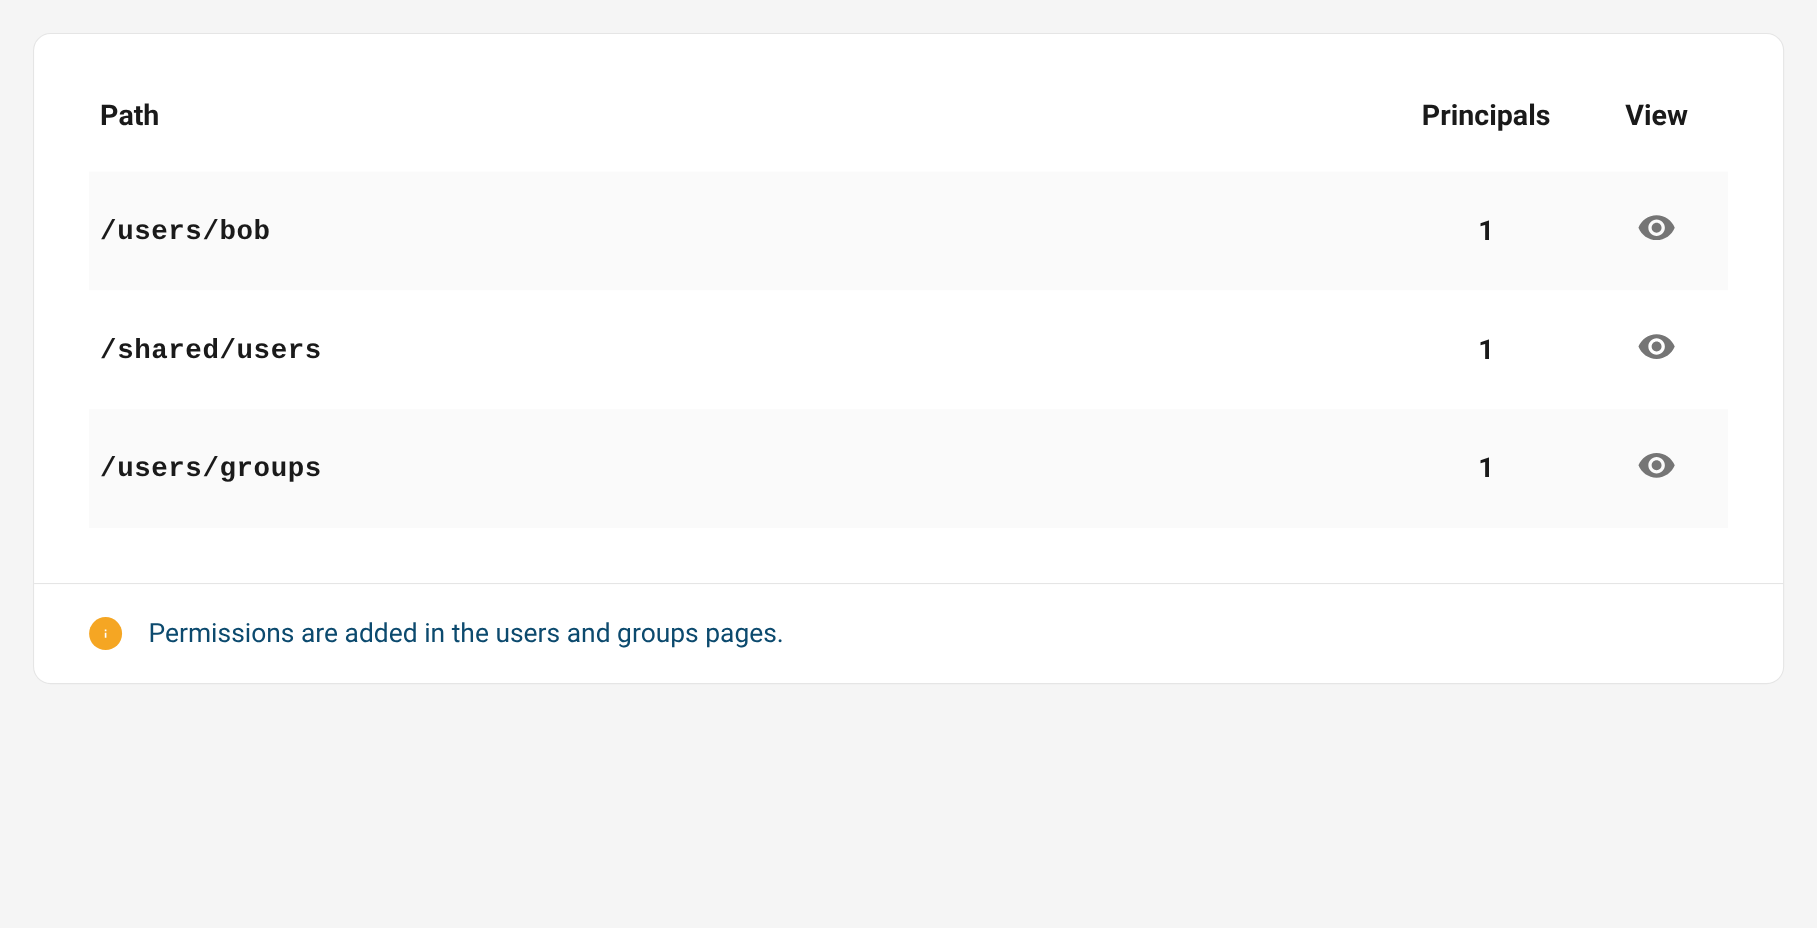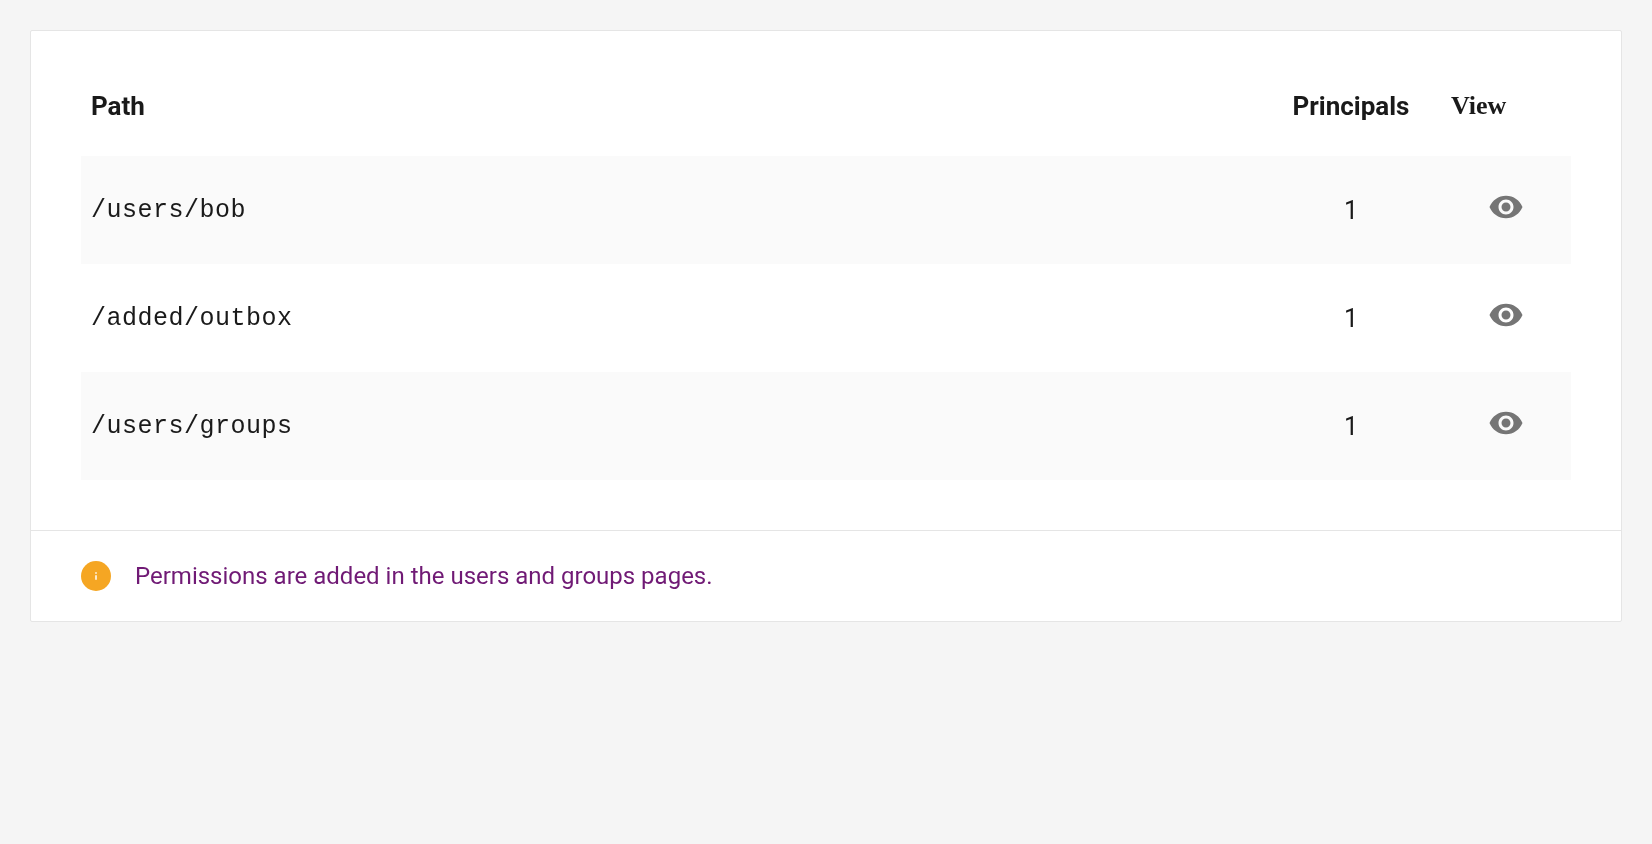--- a/index.html
+++ b/index.html
@@ -10,21 +10,21 @@
 
     body {
       font-family: -apple-system, BlinkMacSystemFont, "Segoe UI", Roboto, "Helvetica Neue", Arial, sans-serif;
       background: #f5f5f5;
       padding: 30px;
     }
 
     .card {
       background: #ffffff;
       border: 1px solid #e5e5e5;
-      border-radius: 2px;
+      border-radius: 16px;
       max-width: 1592px;
       margin: 0 auto;
     }
 
     .table-container {
       padding: 40px 50px 50px 50px;
     }
 
     table {
       width: 100%;
@@ -43,26 +43,26 @@
       width: auto;
     }
 
     thead th.col-principals {
       width: 180px;
       text-align: center;
     }
 
     thead th.col-view {
       width: 130px;
-      text-align: left;
-      font-family: Liberation Serif, serif;
+      text-align: center;
     }
 
     tbody tr {
       height: 108px;
+      font-weight: bold;
     }
 
     tbody tr:nth-child(odd) {
       background: #fafafa;
     }
 
     tbody tr:nth-child(even) {
       background: #ffffff;
     }
 
@@ -120,21 +120,21 @@
       font-weight: bold;
     }
 
     .info-icon svg {
       width: 18px;
       height: 18px;
     }
 
     .footer-text {
       font-size: 24px;
-      color: #701a75;
+      color: #0c4a6e;
     }
   </style>
 </head>
 <body>
 
 <div class="card">
   <div class="table-container">
     <table>
       <thead>
         <tr>
@@ -147,21 +147,21 @@
       <tr>
             <td class="col-path">/users/bob</td>
             <td class="col-principals">1</td>
             <td class="col-view"><span class="eye-icon">
                 <svg viewBox="0 0 24 24" fill="currentColor">
                   <path d="M12 4.5C7 4.5 2.73 7.61 1 12c1.73 4.39 6 7.5 11 7.5s9.27-3.11 11-7.5c-1.73-4.39-6-7.5-11-7.5zM12 17c-2.76 0-5-2.24-5-5s2.24-5 5-5 5 2.24 5 5-2.24 5-5 5zm0-8c-1.66 0-3 1.34-3 3s1.34 3 3 3 3-1.34 3-3-1.34-3-3-3z"></path>
                 </svg>
               </span></td>
           </tr>
           <tr>
-            <td class="col-path">/added/outbox</td>
+            <td class="col-path">/shared/users</td>
             <td class="col-principals">1</td>
             <td class="col-view"><span class="eye-icon">
                 <svg viewBox="0 0 24 24" fill="currentColor">
                   <path d="M12 4.5C7 4.5 2.73 7.61 1 12c1.73 4.39 6 7.5 11 7.5s9.27-3.11 11-7.5c-1.73-4.39-6-7.5-11-7.5zM12 17c-2.76 0-5-2.24-5-5s2.24-5 5-5 5 2.24 5 5-2.24 5-5 5zm0-8c-1.66 0-3 1.34-3 3s1.34 3 3 3 3-1.34 3-3-1.34-3-3-3z"></path>
                 </svg>
               </span></td>
           </tr>
           <tr>
             <td class="col-path">/users/groups</td>
             <td class="col-principals">1</td>

